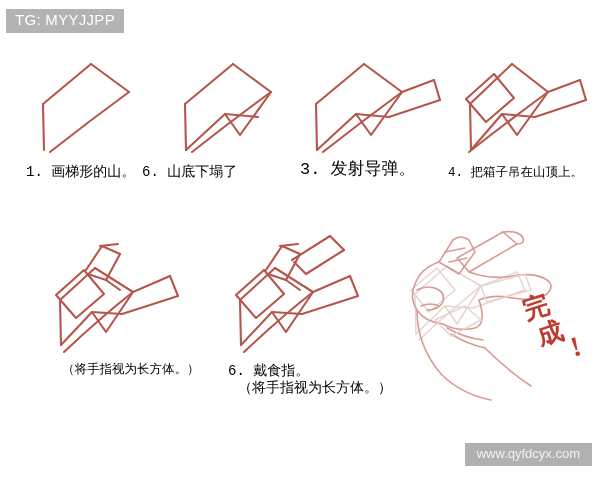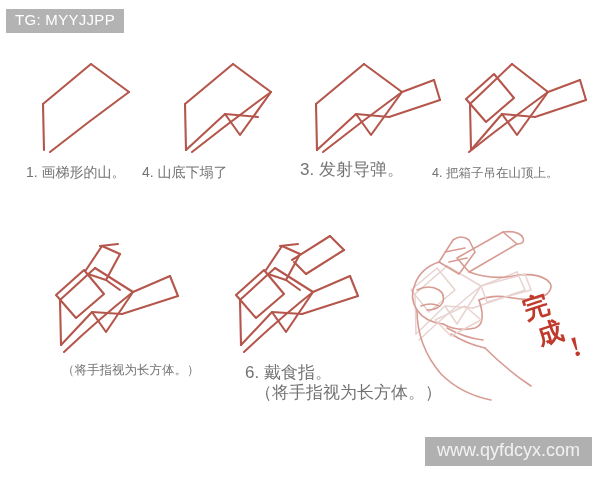--- a/index.html
+++ b/index.html
@@ -36,21 +36,21 @@
   }
 
   
   .watermark {
     position: absolute;
     right: 8px;
     bottom: 10px;
     padding: 4px 12px 5px 12px;
     background: #b0b0b0;
     color: #f2f2f2;
-    font-size: 18px;
+    font-size: 13px;
     line-height: 1.1;
     white-space: nowrap;
     text-align: center;
   }
 
   
   .step {
     position: absolute;
   }
   .step svg {
@@ -75,37 +75,37 @@
     fill: none;
     stroke: #e8d3d0;
     stroke-width: 1.5;
     stroke-linecap: round;
     stroke-linejoin: round;
   }
 
   
   .cap {
     position: absolute;
-    color: #737373;
-    font-family: Liberation Sans, sans-serif;
+    color: #000000;
+    font-family: Liberation Mono, monospace;
     line-height: 1.18;
     white-space: nowrap;
   }
   .cap .l1 { display: block; }
   .cap .l2 { display: block; }
 
   .cap1 { left: 26px;  top: 164px; font-size: 14px; }
   .cap2 { left: 142px; top: 164px; font-size: 14px; }
   .cap2 .l2 { padding-left: 16px; }
   .cap3 { left: 300px; top: 160px; font-size: 17px; }
-  .cap4 { left: 432px; top: 166px; font-size: 12.5px; }
+  .cap4 { left: 448px; top: 166px; font-size: 12.5px; }
 
   .cap5 { left: 52px;  top: 363px; font-size: 12.5px; }
   .cap5 .l2 { padding-left: 10px; }
-  .cap6 { left: 228px; top: 363px; font-size: 17px; margin-left: 17px; }
+  .cap6 { left: 228px; top: 363px; font-size: 14px; }
   .cap6 .l2 { padding-left: 10px; }
   .cap7 { left: 400px; top: 392px; font-size: 14px; }
   .cap7 .l2 { padding-left: 14px; }
 
   
   .stamp {
     position: absolute;
     left: 520px;
     top: 288px;
     width: 76px;
@@ -165,21 +165,21 @@
       <path class="ink" d="M 128 28 L 134 48"></path>
       <path class="ink" d="M 134 48 L 83 65"></path>
       <path class="ink" d="M 14 47 L 42 22 L 62 46 L 34 70 Z"></path>
     </svg>
   </div>
 
   <div class="cap cap1">
     <span class="l1">1. 画梯形的山。</span>
   </div>
   <div class="cap cap2">
-    <span class="l1">4. 山底下塌了</span>
+    <span class="l1">6. 山底下塌了</span>
   </div>
   <div class="cap cap3">
     <span class="l1">3. 发射导弹。</span>
   </div>
   <div class="cap cap4">
     <span class="l1">4. 把箱子吊在山顶上。</span>
   </div>
 
   <div class="step" style="left:48px; top:240px;">
     <svg width="165" height="120" viewBox="0 0 165 120">

